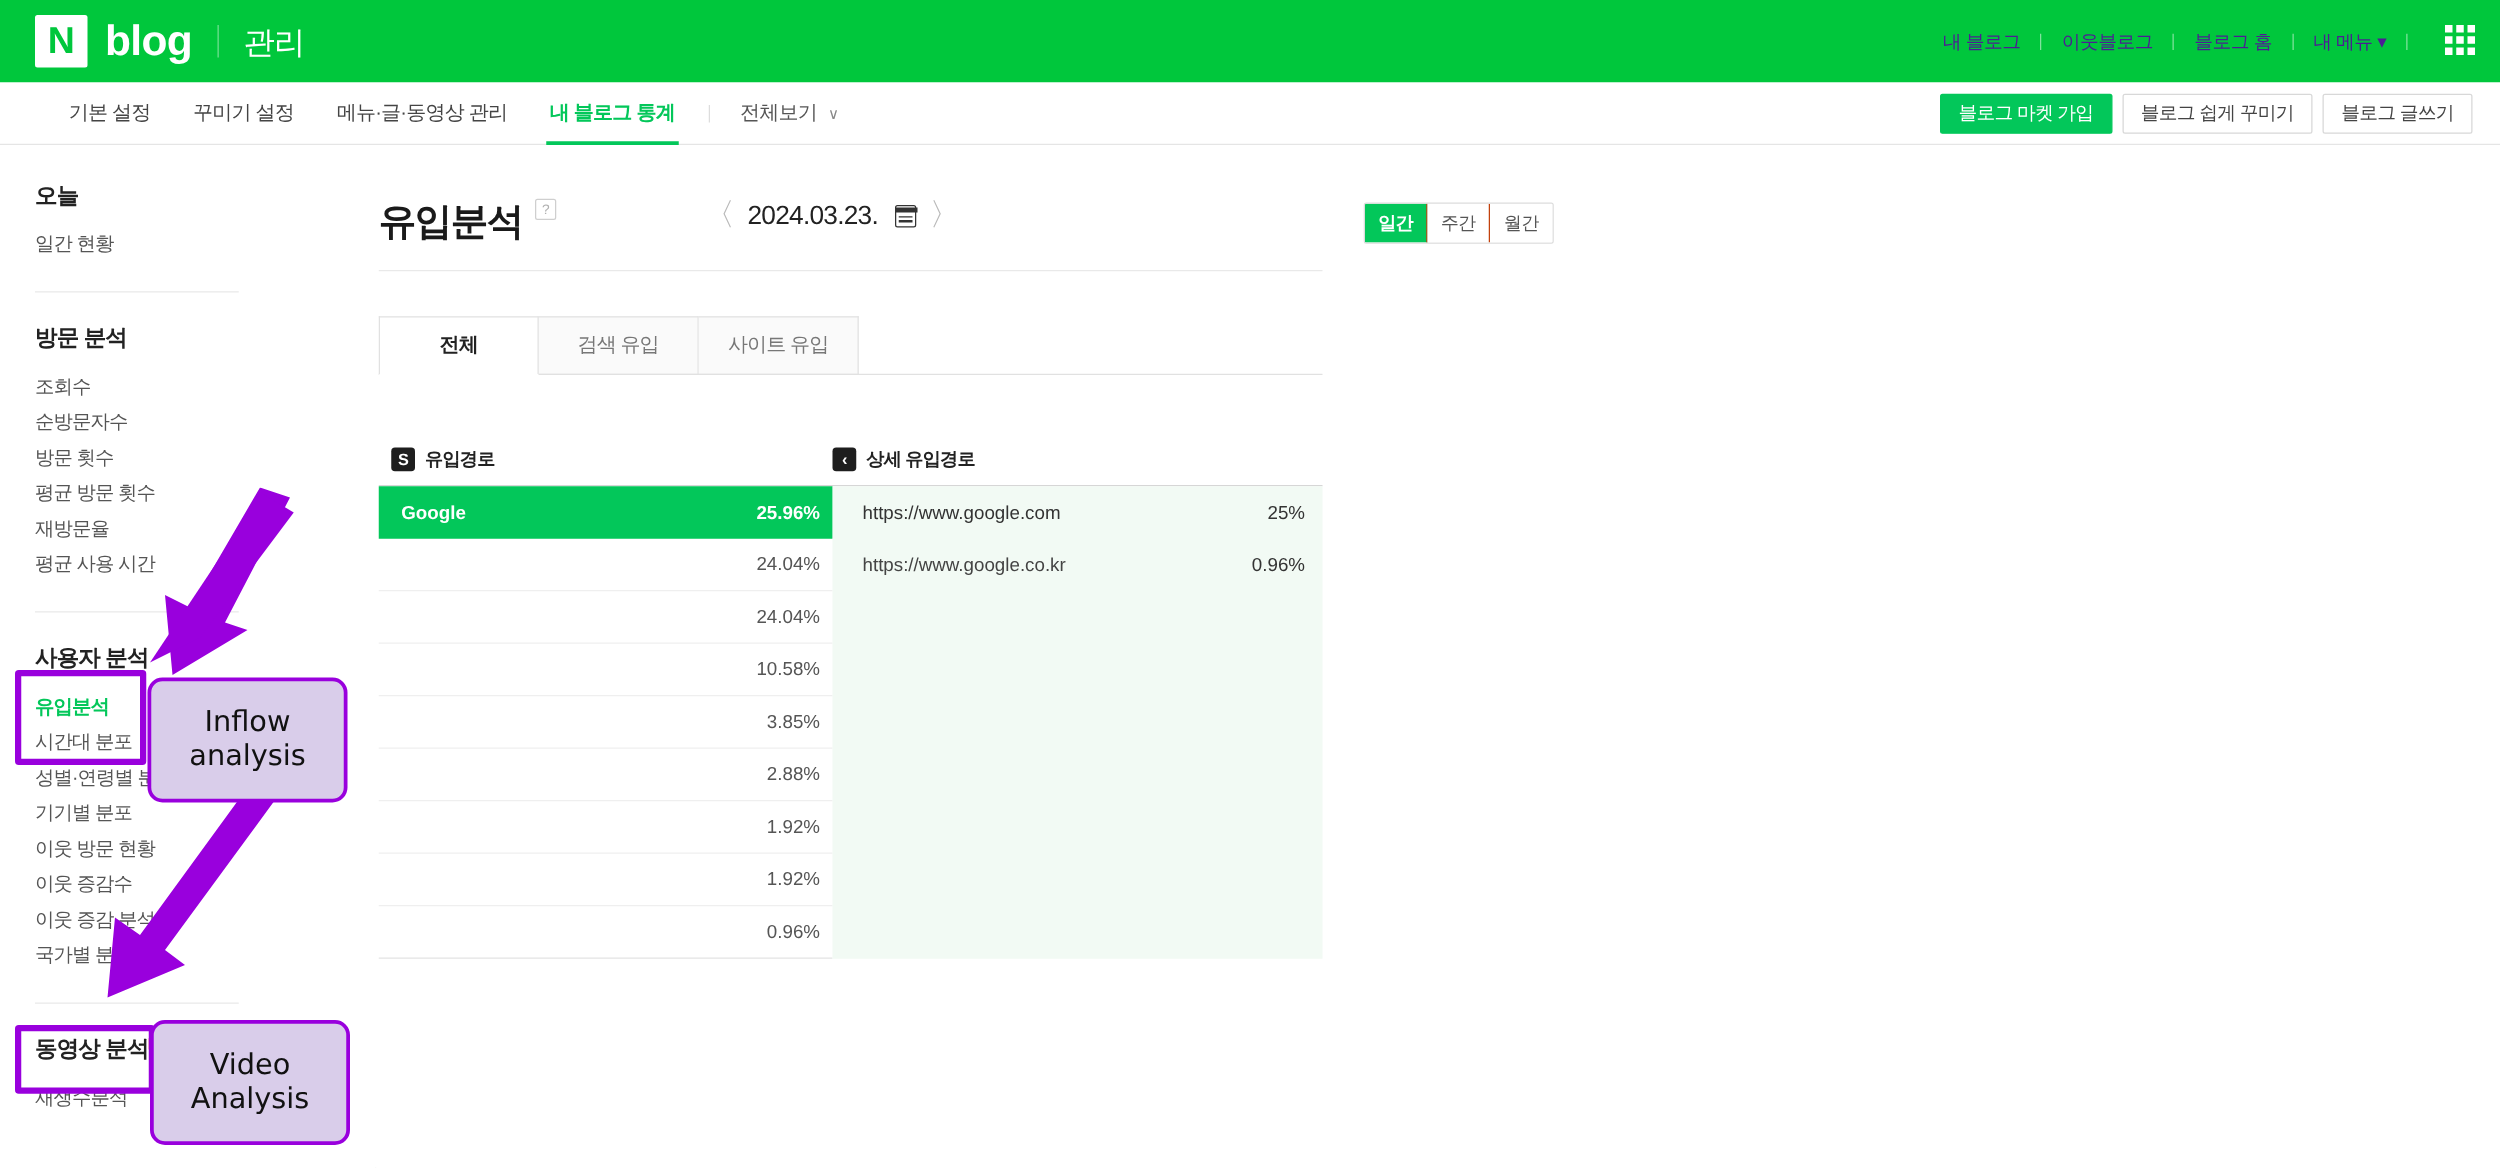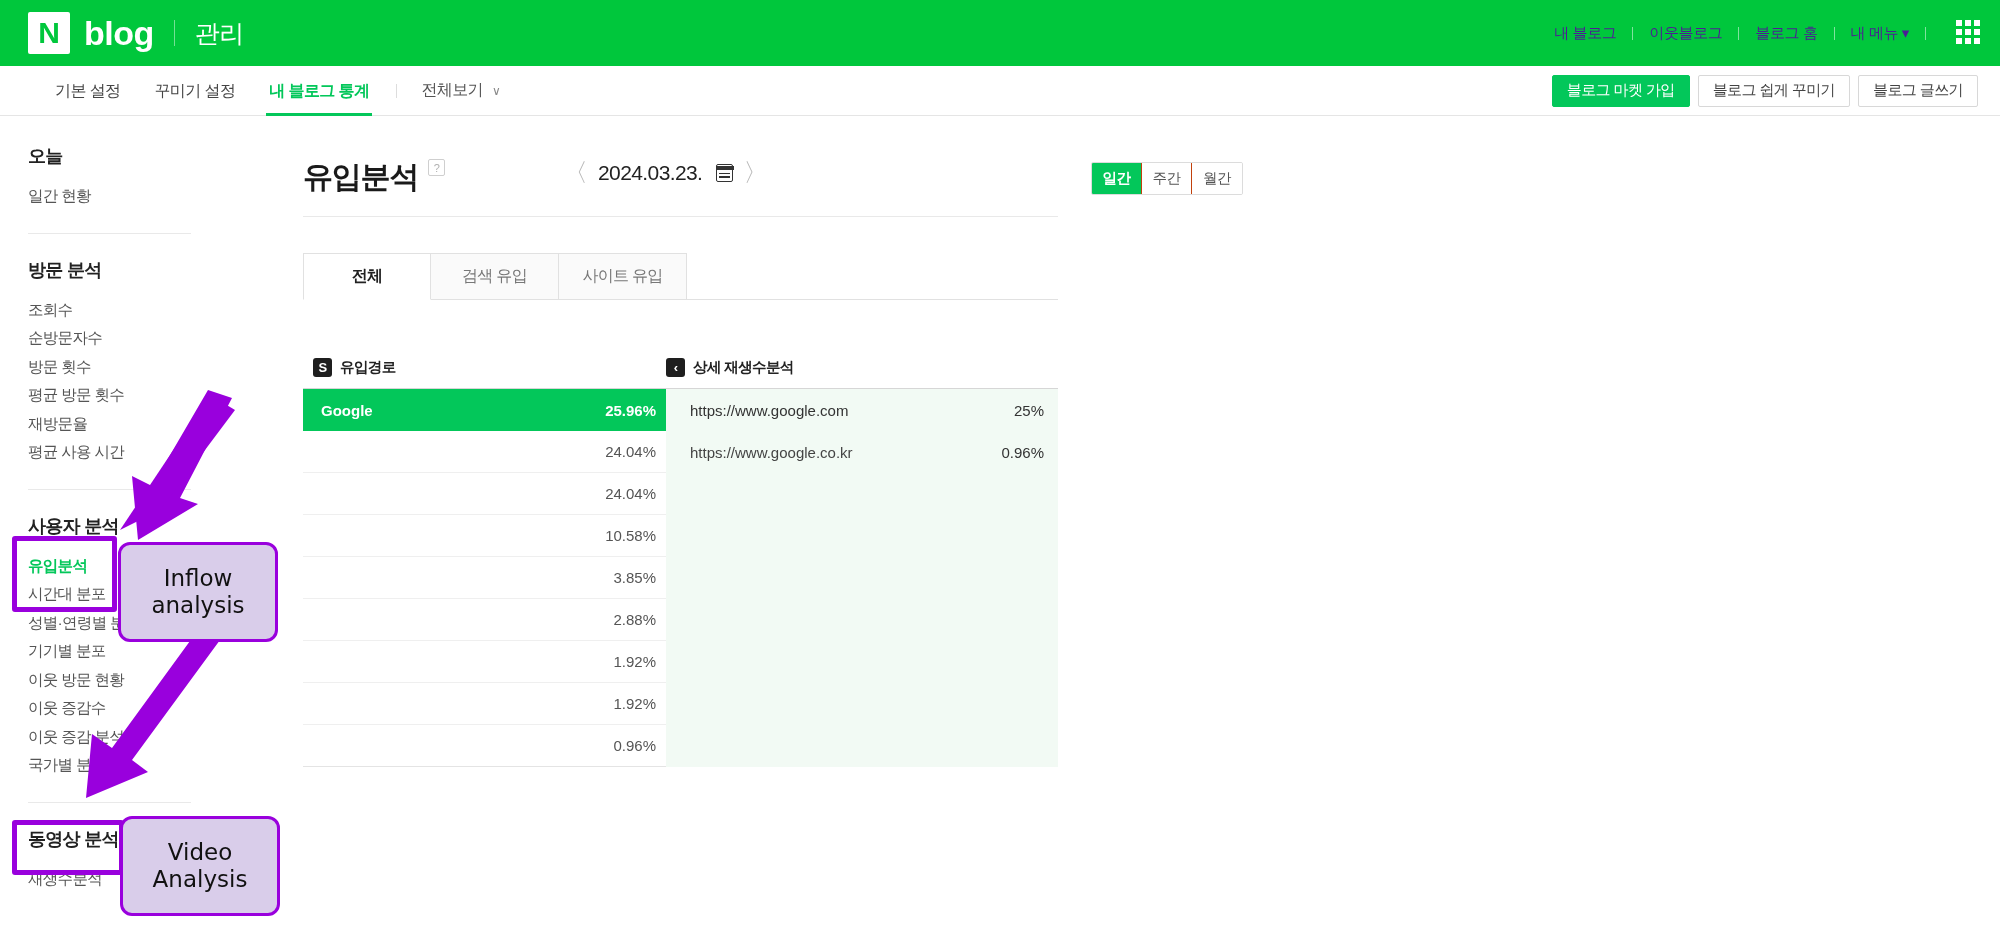--- a/index.html
+++ b/index.html
@@ -239,20 +239,21 @@
         <i></i>
         <i></i>
     </span>
   </div>
 </div>
 
 <div class="lnb">
   <div class="lnb-items">
     <span class="lnb-item">기본 설정</span>
     <span class="lnb-item">꾸미기 설정</span>
+    <span class="lnb-item">메뉴·글·동영상 관리</span>
     <span class="lnb-item active">내 블로그 통계</span>
     <span class="lnb-vsep"></span>
     <span class="lnb-all">
       <span>전체보기</span>
       <span class="chev">∨</span>
     </span>
   </div>
   <div class="lnb-btns">
     <button class="btn primary">블로그 마켓 가입</button>
     <button class="btn">블로그 쉽게 꾸미기</button>
@@ -330,21 +331,21 @@
     </div>
 
     <div class="table-wrap">
       <div class="col-heads">
         <div class="col-head left">
           <span class="sq-icon">S</span>
           <span>유입경로</span>
         </div>
         <div class="col-head">
           <span class="sq-icon">‹</span>
-          <span>상세 재생수분석</span>
+          <span>상세 유입경로</span>
         </div>
       </div>
       <div class="table-head-rule"></div>
 
       <div class="table-body">
         <div class="col-left">
           <div class="row top">
             <span class="label">Google</span>
             <span class="pct">25.96%</span>
           </div>

